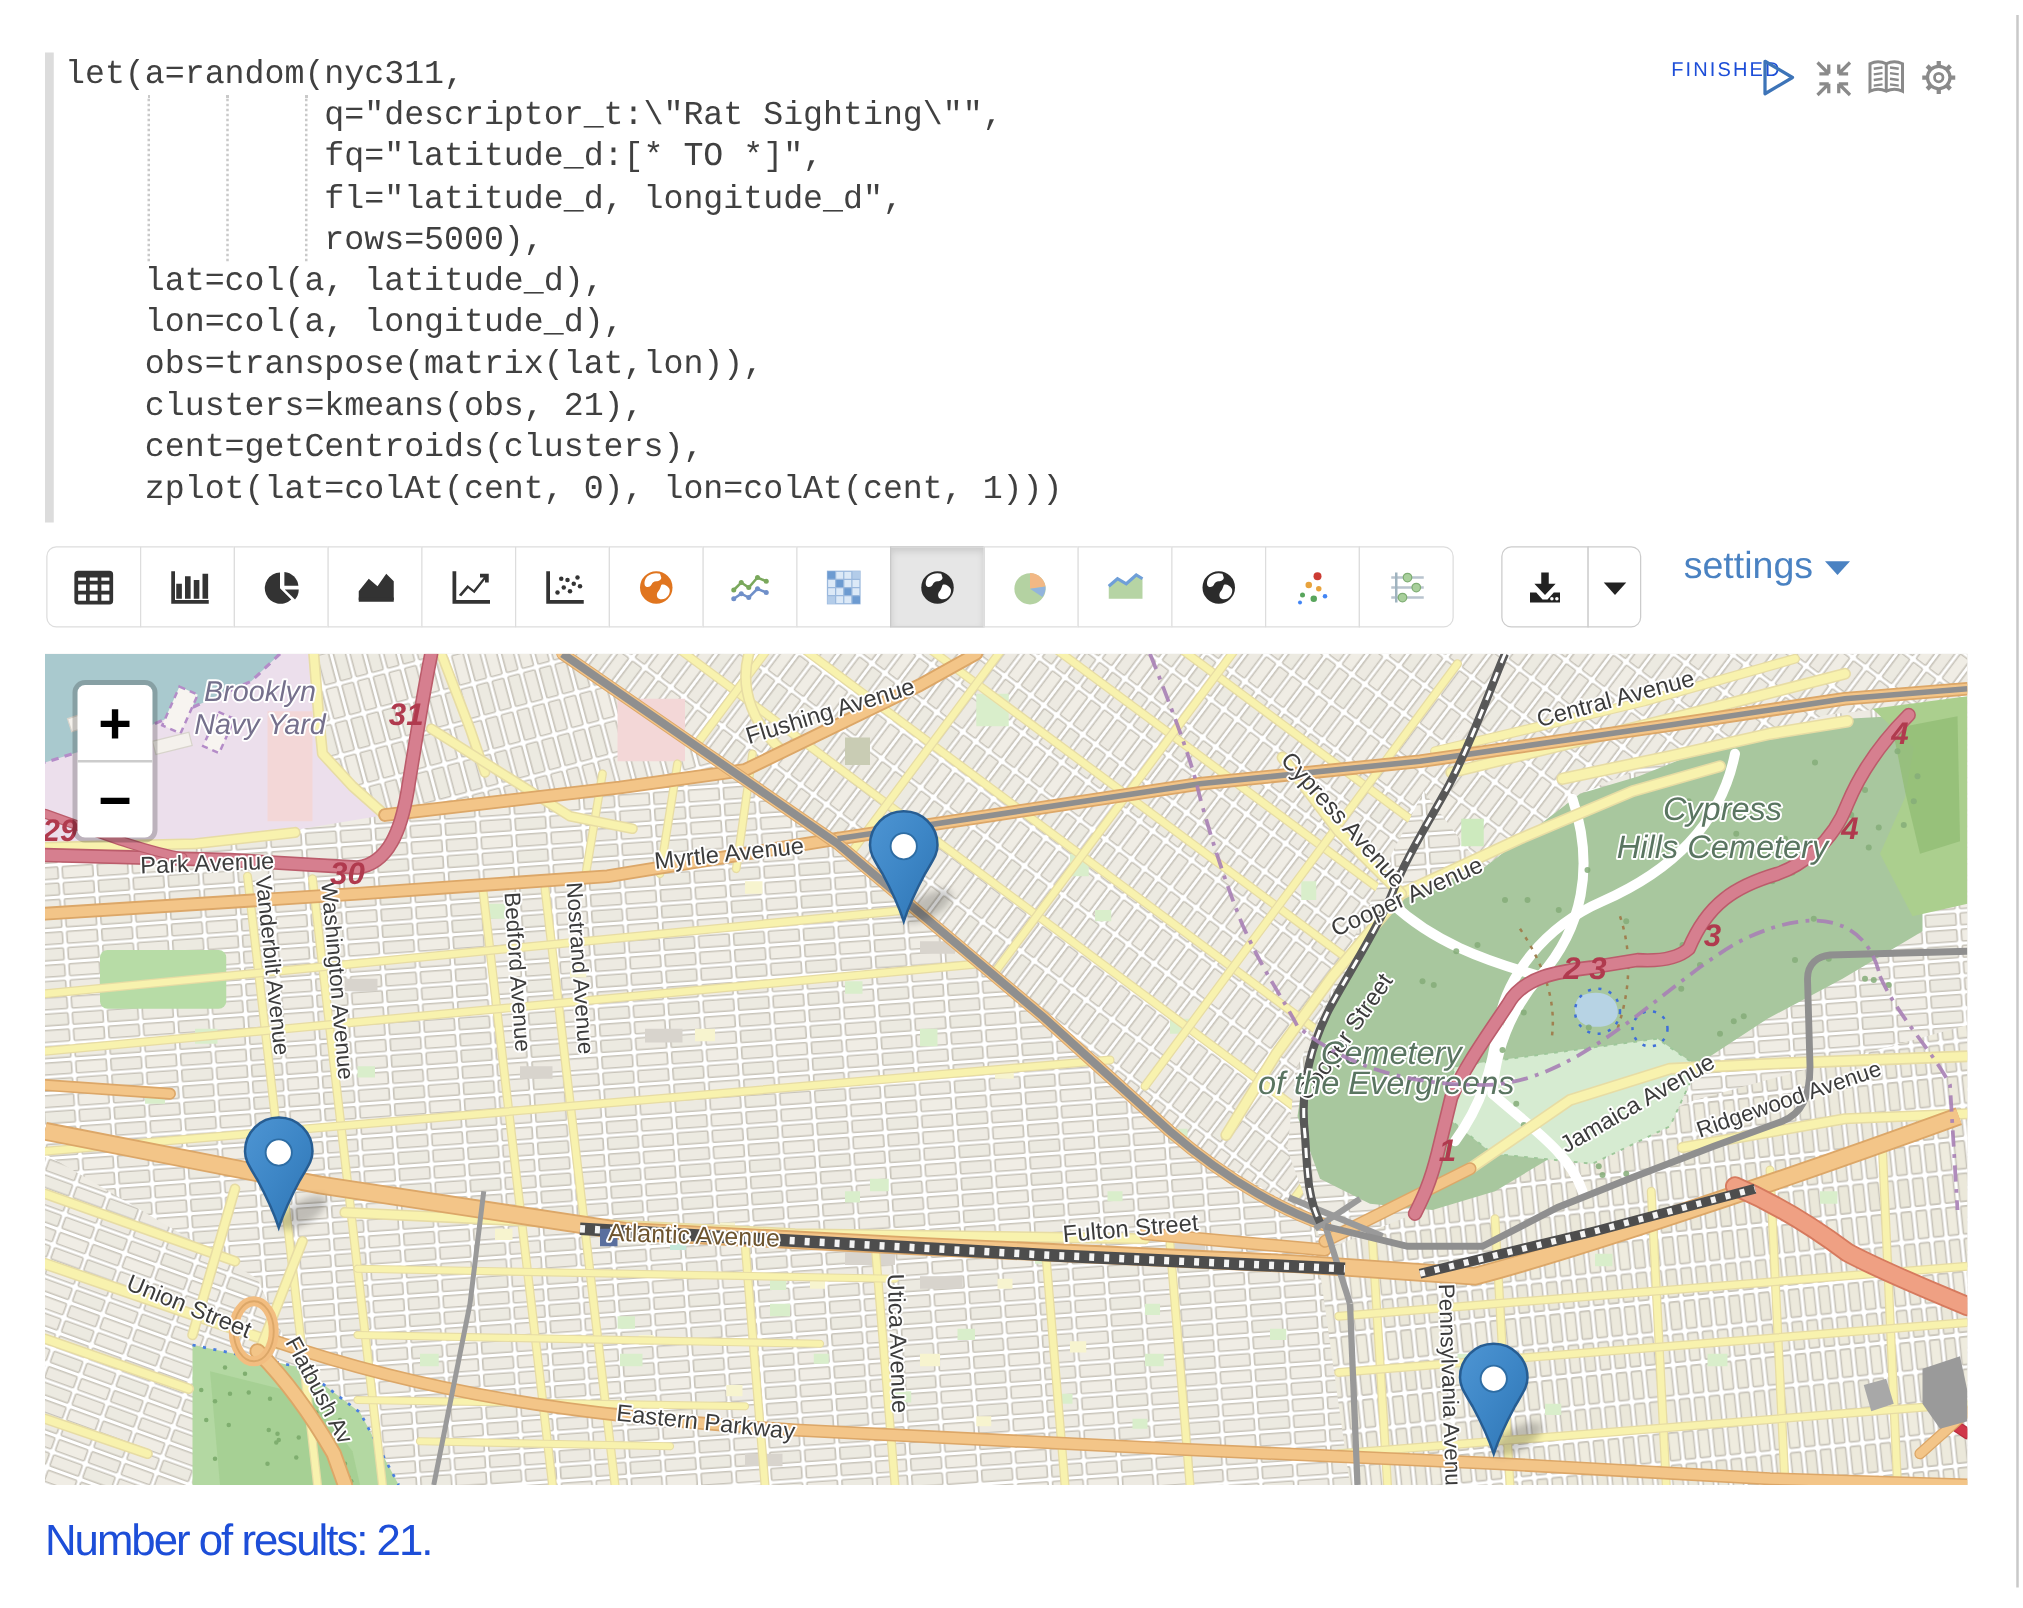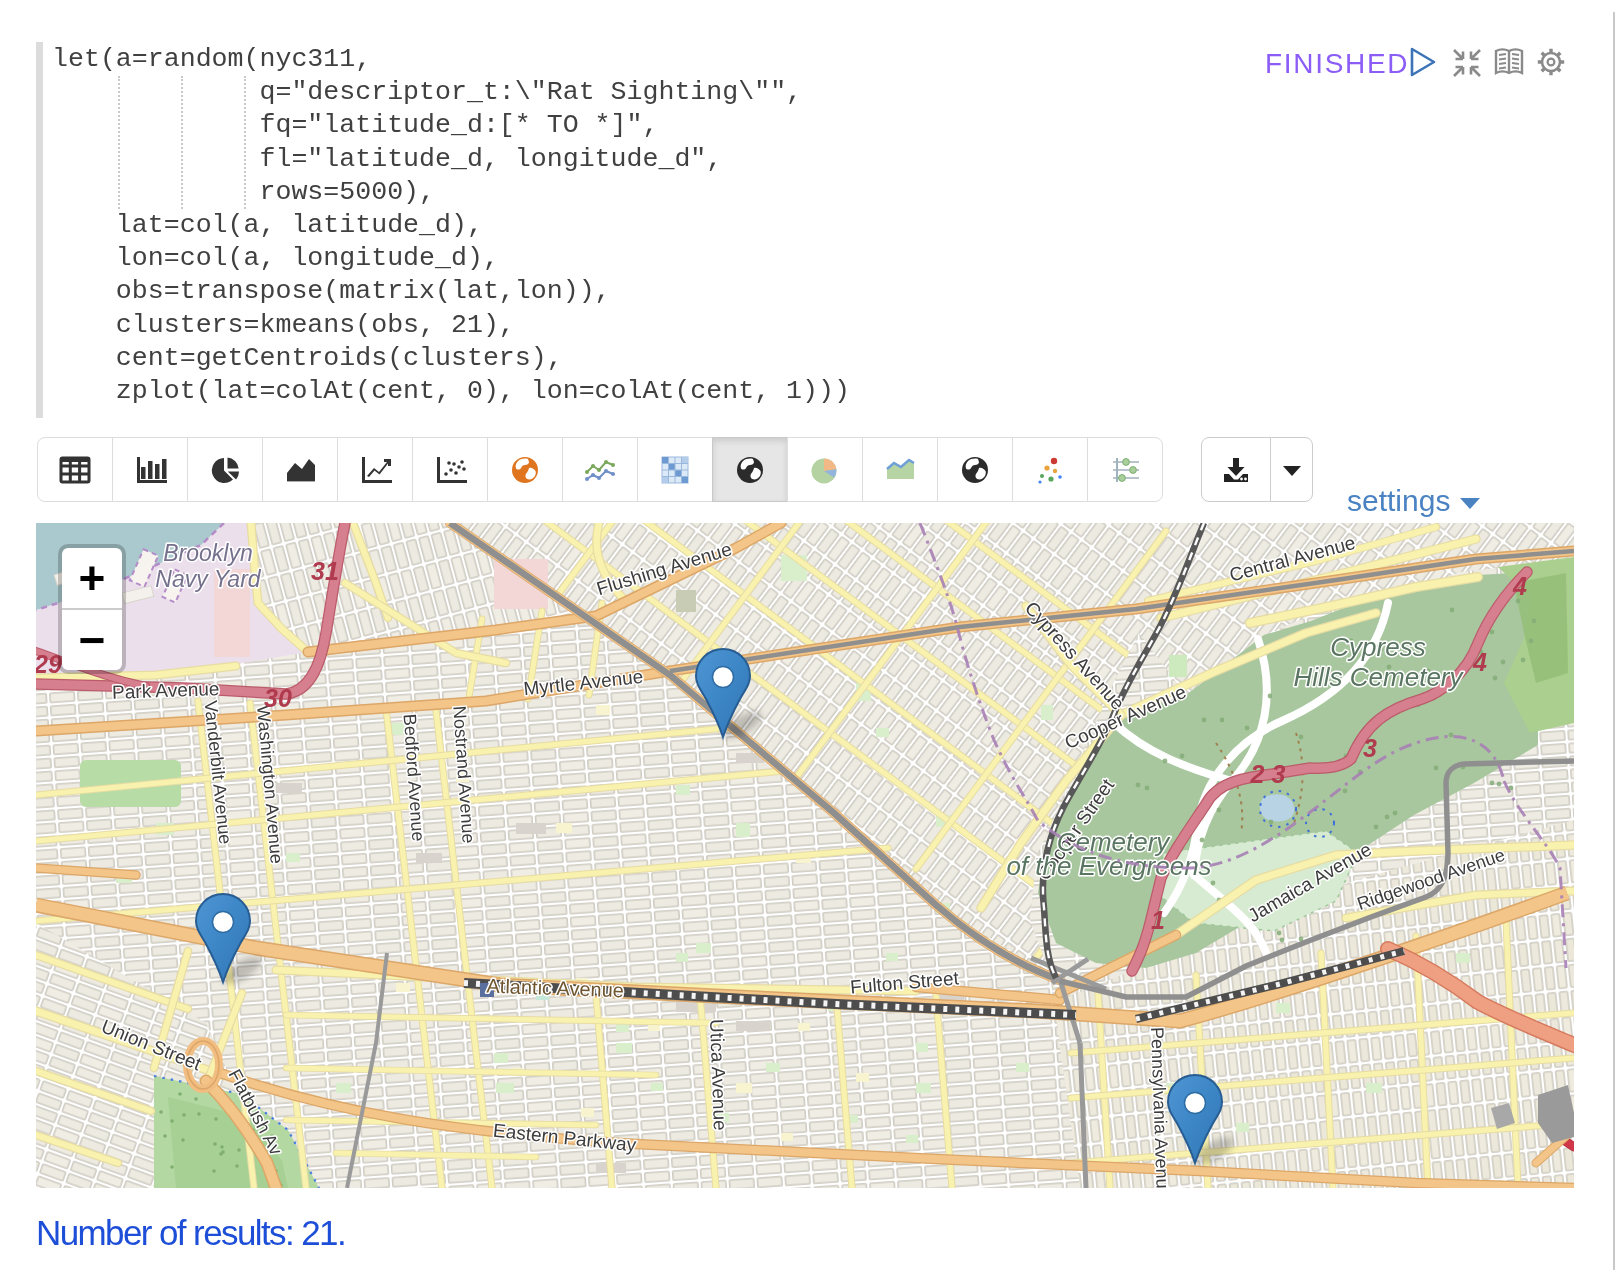--- a/index.html
+++ b/index.html
@@ -1,34 +1,34 @@
 <!DOCTYPE html>
 <html><head>
 <meta charset="utf-8">
 <style>
   html,body{margin:0;padding:0;background:#fff;}
   body{width:1618px;height:1286px;position:relative;overflow:hidden;font-family:"Liberation Sans",sans-serif;}
   pre.code{position:absolute;left:52px;top:43px;margin:0;font-family:"Liberation Mono",monospace;
     font-size:26.6px;line-height:33.2px;color:#404040;}
   .codebar{position:absolute;left:36px;top:42px;width:7px;height:376px;background:#dcdcdc;}
   .guide{position:absolute;top:76px;height:133px;width:0;border-left:2px dotted #c9c9c9;}
-  .finished{position:absolute;left:1265px;top:48px;font-size:28px;color:#8b5cf6;letter-spacing:1.7px;}
+  .finished{position:absolute;left:1337px;top:48px;font-size:16px;color:#1d4ed8;letter-spacing:1.7px;}
   .hicons{position:absolute;left:1405px;top:42px;}
   
   .tbar{position:absolute;left:37px;top:437px;display:flex;}
   .tbtn{width:76px;height:65px;box-sizing:border-box;border:1px solid #ddd;margin-left:-1px;
     background:#fff;display:flex;align-items:center;justify-content:center;}
   .tbtn:first-child{margin-left:0;border-top-left-radius:8px;border-bottom-left-radius:8px;}
   .tbtn:last-child{border-top-right-radius:8px;border-bottom-right-radius:8px;}
   .tbtn.sel{background:#e6e6e6;box-shadow:inset 0 3px 6px rgba(0,0,0,.12);border-color:#c9c9c9;}
   .dlgrp{position:absolute;left:1201px;top:437px;display:flex;}
   .dbtn{height:65px;box-sizing:border-box;border:1px solid #ccc;background:#fff;display:flex;align-items:center;justify-content:center;}
   .dbtn.b1{width:70px;border-top-left-radius:8px;border-bottom-left-radius:8px;}
   .dbtn.b2{width:43px;margin-left:-1px;border-top-right-radius:8px;border-bottom-right-radius:8px;}
-  .settings{position:absolute;left:1347px;top:436px;font-size:30px;color:#4a82c2;margin-top:48px;}
+  .settings{position:absolute;left:1347px;top:436px;font-size:30px;color:#4a82c2;}
   .settings .car{display:inline-block;width:0;height:0;border-left:10px solid transparent;border-right:10px solid transparent;border-top:11px solid #4a82c2;margin-left:10px;margin-bottom:2px;}
   
   #map{position:absolute;left:36px;top:523px;width:1538px;height:665px;overflow:hidden;background:#eceae5;}
   .zctl{position:absolute;left:22px;top:21px;width:60px;background:#fff;border:4px solid rgba(0,0,0,0.2);border-radius:10px;background-clip:padding-box;}
   .zbtn{width:60px;height:60px;display:flex;align-items:center;justify-content:center;font-size:46px;font-weight:bold;color:#000;font-family:"Liberation Sans",sans-serif;}
   .zbtn.zp{border-bottom:2px solid #ccc;}
   .attrib{position:absolute;right:0;bottom:0;height:34px;line-height:34px;background:rgba(255,255,255,0.75);
     font-size:24px;color:#333;padding:0 12px 0 14px;white-space:nowrap;}
   .attrib a{color:#0078A8;text-decoration:none;}
   .results{position:absolute;left:36px;top:1215px;font-size:35px;line-height:35px;color:#1d4ed8;letter-spacing:-1.6px;}

